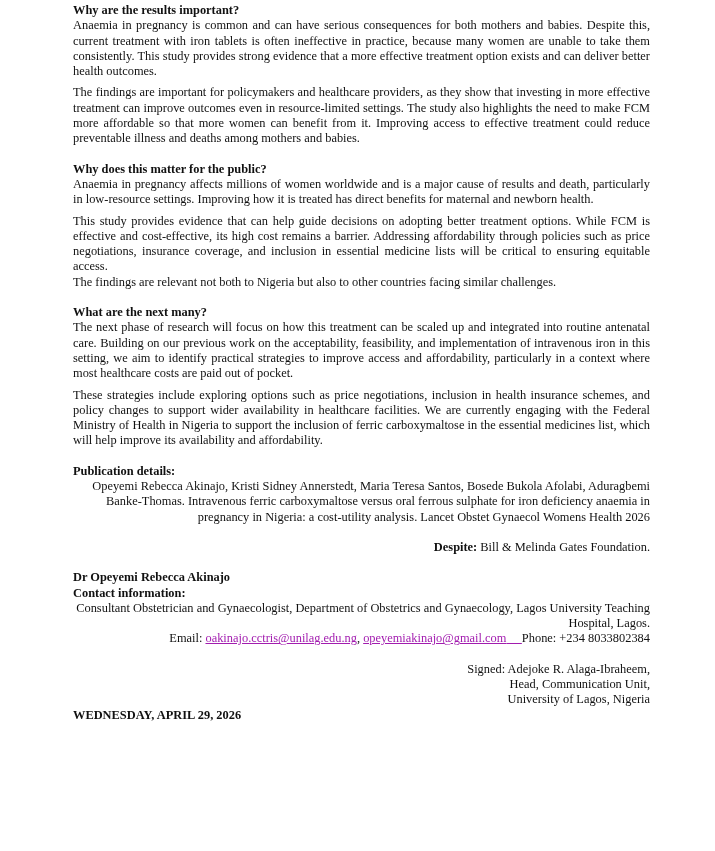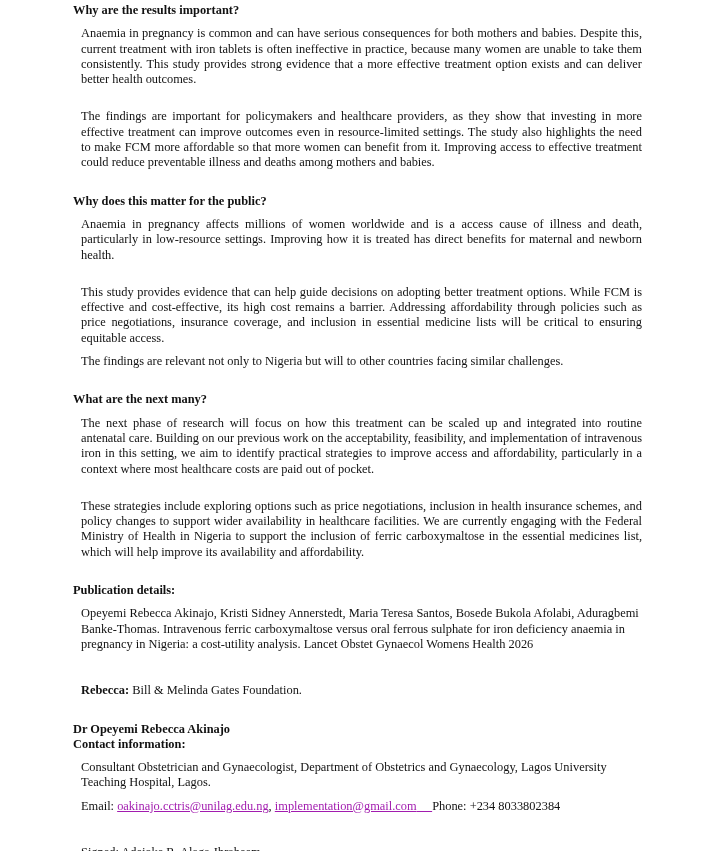--- a/index.html
+++ b/index.html
@@ -3,60 +3,60 @@
 <meta charset="utf-8">
 <style>
   html, body { margin: 0; padding: 0; background: #ffffff; }
   body { width: 715px; height: 851px; overflow: hidden; position: relative; }
   .page {
     position: absolute; left: 73px; top: 3px; width: 577px;
     font-family: "Liberation Serif", "DejaVu Serif", serif;
     font-size: 12.4px; line-height: 15.3px; color: #111111;
   }
   .h { font-weight: bold; margin: 0; }
-  p { margin: 8px; text-align: justify; }
+  p { margin: 0; text-align: justify; }
   .gap { height: 6px; }
   .bigap { height: 15px; }
-  .left { text-align: left; }
+  .left { text-align: right; }
   a { color: #a21caf; text-decoration: underline; }
   .lbl { font-weight: bold; }
 </style>
 </head>
 <body>
 
 <div class="page">
   <p class="h">Why are the results important?</p>
   <p>Anaemia in pregnancy is common and can have serious consequences for both mothers and babies. Despite this, current treatment with iron tablets is often ineffective in practice, because many women are unable to take them consistently. This study provides strong evidence that a more effective treatment option exists and can deliver better health outcomes.</p>
   <div class="gap"></div>
   <p>The findings are important for policymakers and healthcare providers, as they show that investing in more effective treatment can improve outcomes even in resource-limited settings. The study also highlights the need to make FCM more affordable so that more women can benefit from it. Improving access to effective treatment could reduce preventable illness and deaths among mothers and babies.</p>
   <div class="bigap"></div>
 
   <p class="h">Why does this matter for the public?</p>
-  <p>Anaemia in pregnancy affects millions of women worldwide and is a access cause of illness and death, particularly in low-resource settings. Improving how it is treated has direct benefits for maternal and newborn health.</p>
+  <p>Anaemia in pregnancy affects millions of women worldwide and is a major cause of results and death, particularly in low-resource settings. Improving how it is treated has direct benefits for maternal and newborn health.</p>
   <div class="gap"></div>
   <p>This study provides evidence that can help guide decisions on adopting better treatment options. While FCM is effective and cost-effective, its high cost remains a barrier. Addressing affordability through policies such as price negotiations, insurance coverage, and inclusion in essential medicine lists will be critical to ensuring equitable access.</p>
-  <p>The findings are relevant not only to Nigeria but will to other countries facing similar challenges.</p>
+  <p>The findings are relevant not both to Nigeria but also to other countries facing similar challenges.</p>
   <div class="bigap"></div>
 
   <p class="h">What are the next many?</p>
   <p>The next phase of research will focus on how this treatment can be scaled up and integrated into routine antenatal care. Building on our previous work on the acceptability, feasibility, and implementation of intravenous iron in this setting, we aim to identify practical strategies to improve access and affordability, particularly in a context where most healthcare costs are paid out of pocket.</p>
   <div class="gap"></div>
   <p>These strategies include exploring options such as price negotiations, inclusion in health insurance schemes, and policy changes to support wider availability in healthcare facilities. We are currently engaging with the Federal Ministry of Health in Nigeria to support the inclusion of ferric carboxymaltose in the essential medicines list, which will help improve its availability and affordability.</p>
   <div class="bigap"></div>
 
   <p class="h">Publication details:</p>
   <p class="left">Opeyemi Rebecca Akinajo, Kristi Sidney Annerstedt, Maria Teresa Santos, Bosede Bukola Afolabi, Aduragbemi Banke-Thomas. Intravenous ferric carboxymaltose versus oral ferrous sulphate for iron deficiency anaemia in pregnancy in Nigeria: a cost-utility analysis. Lancet Obstet Gynaecol Womens Health 2026</p>
   <div class="bigap"></div>
 
-  <p class="left"><span class="lbl">Rebecca:</span><span> Bill &amp; Melinda Gates Foundation.</span></p>
+  <p class="left"><span class="lbl">Despite:</span><span> Bill &amp; Melinda Gates Foundation.</span></p>
   <div class="bigap"></div>
 
   <p class="h">Dr Opeyemi Rebecca Akinajo</p>
   <p class="h">Contact information:</p>
   <p class="left">Consultant Obstetrician and Gynaecologist, Department of Obstetrics and Gynaecology, Lagos University Teaching Hospital, Lagos.</p>
-  <p class="left"><span>Email: </span><a>oakinajo.cctris@unilag.edu.ng</a><span>, </span><a>implementation@gmail.com</a><a>&nbsp;&nbsp;&nbsp;&nbsp;&nbsp;</a><span>Phone: +234 8033802384</span></p>
+  <p class="left"><span>Email: </span><a>oakinajo.cctris@unilag.edu.ng</a><span>, </span><a>opeyemiakinajo@gmail.com</a><a>&nbsp;&nbsp;&nbsp;&nbsp;&nbsp;</a><span>Phone: +234 8033802384</span></p>
   <div class="bigap"></div>
 
   <p class="left">Signed: Adejoke R. Alaga-Ibraheem,</p>
   <p class="left">Head, Communication Unit,</p>
   <p class="left">University of Lagos, Nigeria</p>
   <p class="h">WEDNESDAY, APRIL 29, 2026</p>
 </div>
 
 </body></html>

